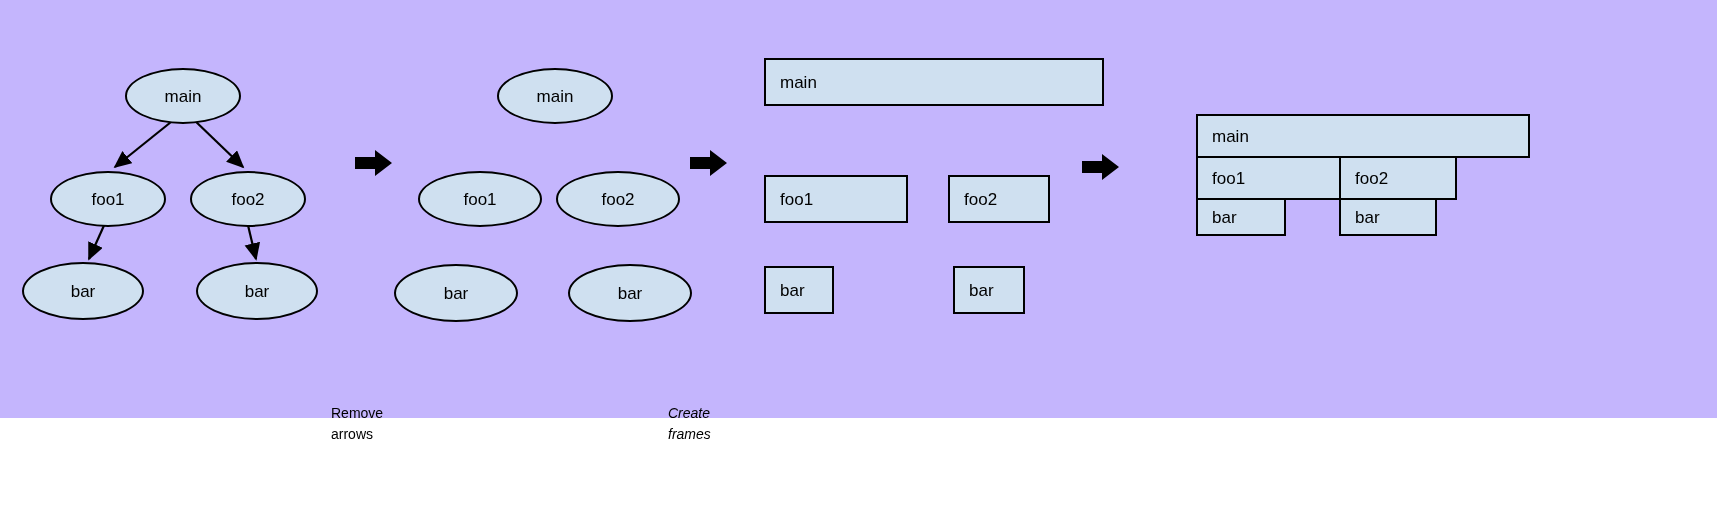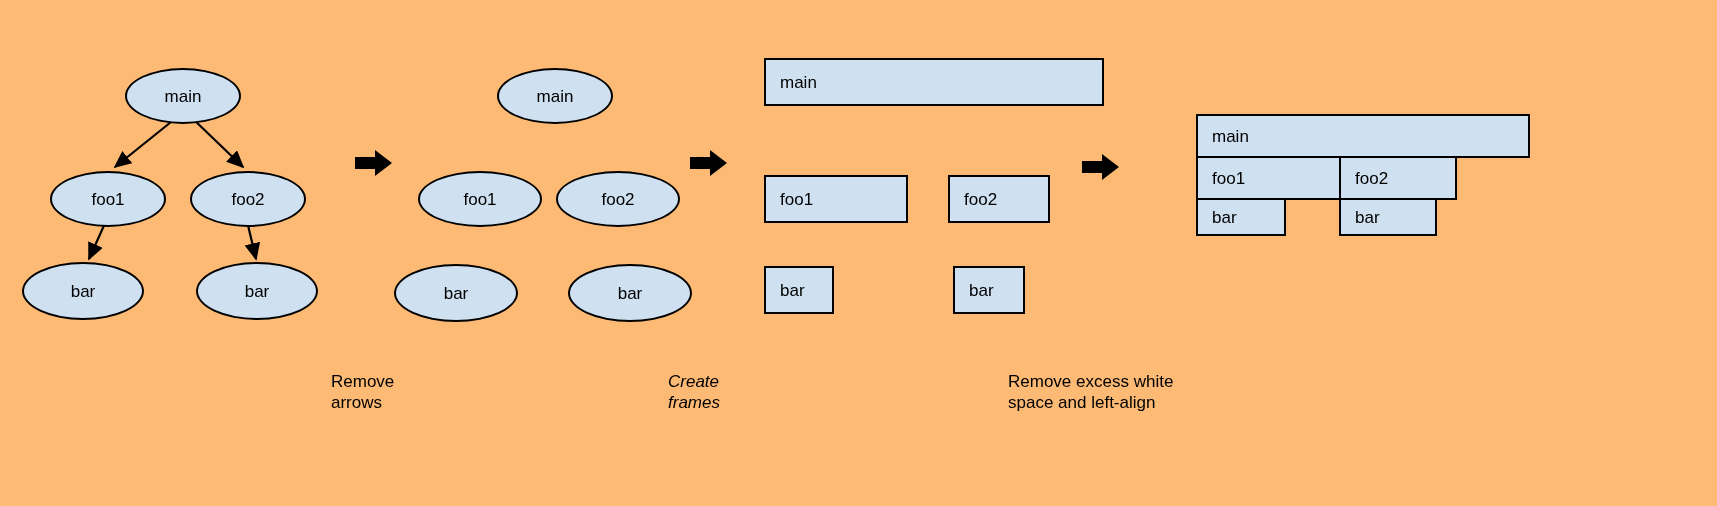--- a/index.html
+++ b/index.html
@@ -10,22 +10,22 @@
   }
   body {
     font-family: "Liberation Sans", sans-serif;
     width: 1717px;
     height: 506px;
     overflow: hidden;
   }
   #stage {
     position: relative;
     width: 1717px;
-    height: 506px;
-    background: #fdba74;
+    height: 418px;
+    background: #c4b5fd;
   }
   .node-ellipse {
     position: absolute;
     background: #cfe0f0;
     border: 2px solid #000000;
     border-radius: 50%;
     display: flex;
     align-items: center;
     justify-content: center;
     box-sizing: border-box;
@@ -66,23 +66,24 @@
     width: 1717px;
     height: 506px;
     pointer-events: none;
   }
   .step-arrow {
     position: absolute;
   }
   .caption {
     position: absolute;
     color: #000000;
-    font-size: 17px;
+    font-size: 14px;
     line-height: 21px;
     white-space: pre-line;
+    margin-top: 32px;
   }
 </style>
 </head>
 <body>
 
 <div id="stage">
 
   <svg class="edge-layer" viewBox="0 0 1717 506" width="1717" height="506" xmlns="http://www.w3.org/2000/svg" aria-hidden="true">
     <defs>
       <marker id="tri" markerWidth="10" markerHeight="10" refX="7.2" refY="3.6" orient="auto" markerUnits="strokeWidth">
@@ -176,16 +177,14 @@
     <span>bar</span>
   </div>
   <div class="frame-cell" style="left:1339px; top:198px; width:98px; height:38px;">
     <span>bar</span>
   </div>
 
   <div class="caption" style="left:331px; top:371px;">Remove
 arrows</div>
   <div class="caption" style="left:668px; top:371px;font-style:italic;">Create
 frames</div>
-  <div class="caption" style="left:1008px; top:371px;">Remove excess white
-space and left-align</div>
 
 </div>
 
 </body></html>

